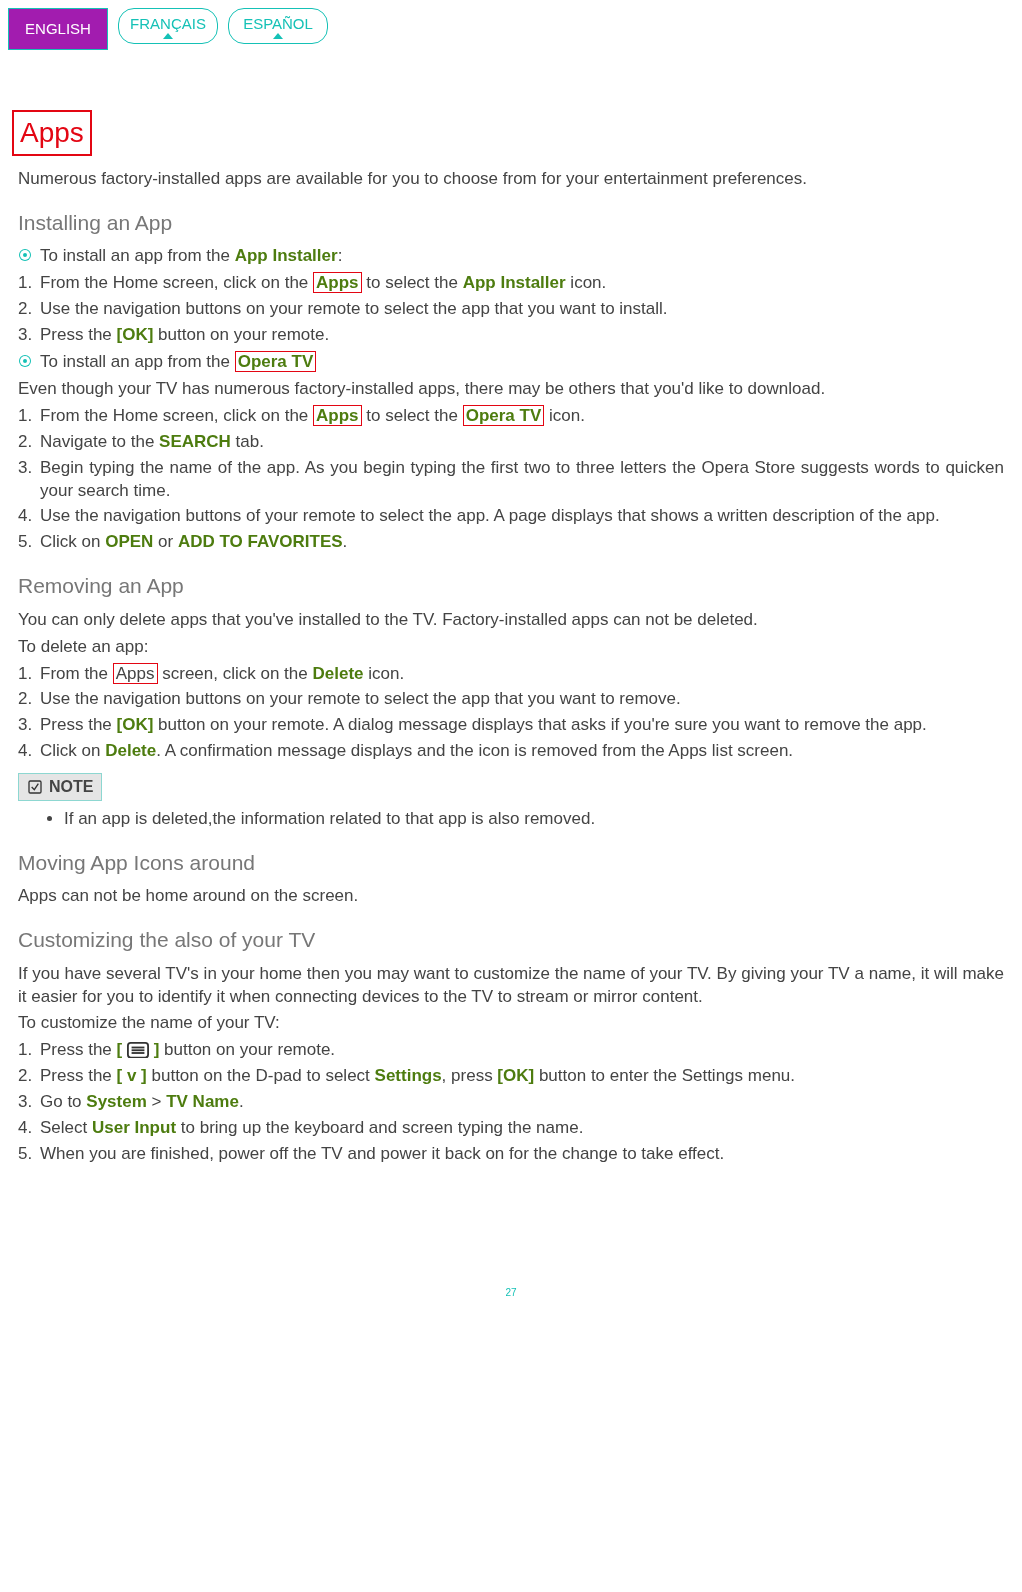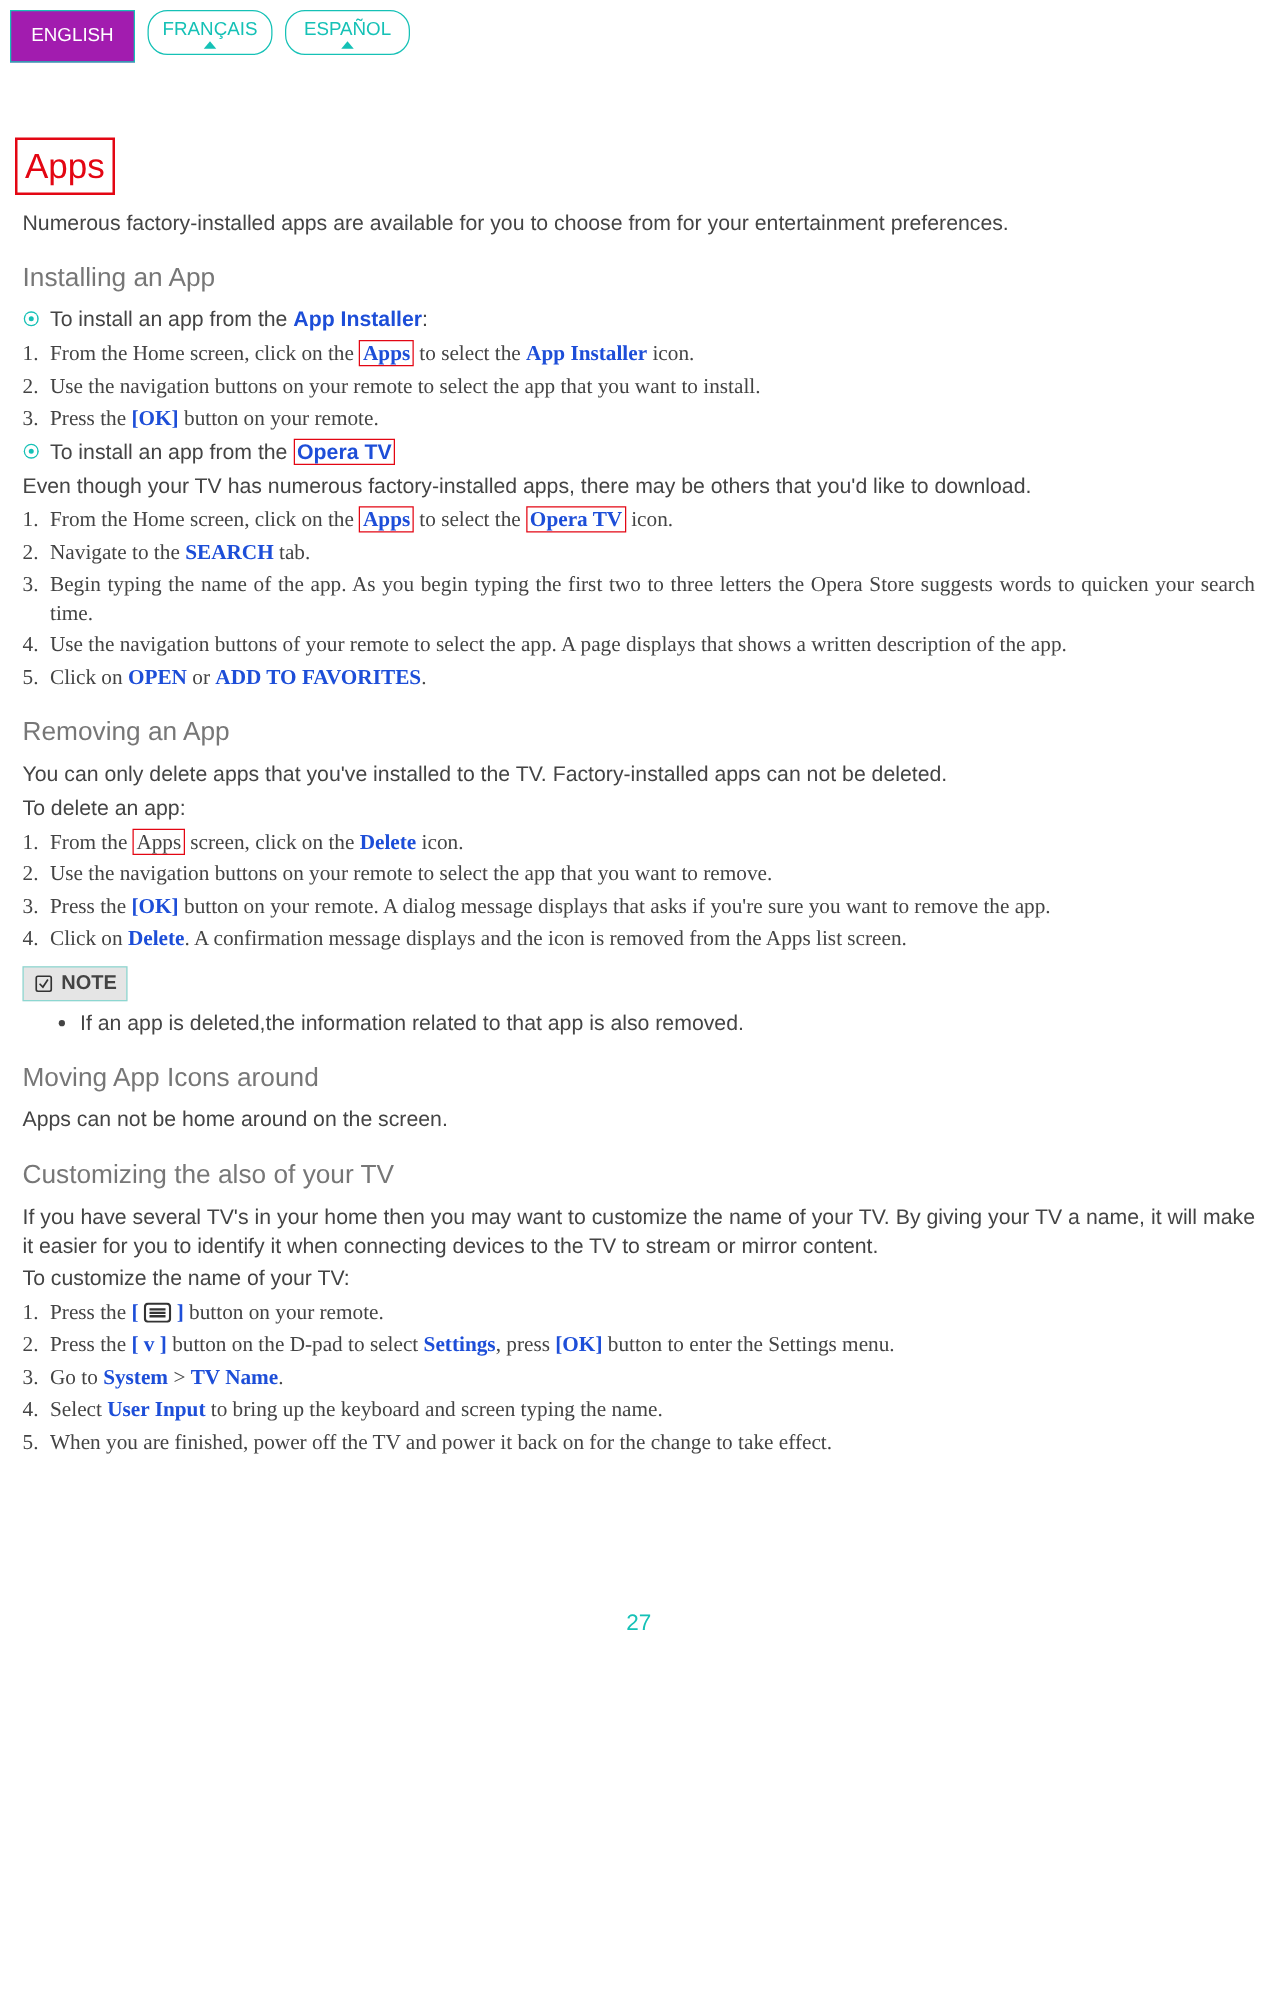--- a/index.html
+++ b/index.html
@@ -68,21 +68,21 @@
     color: #777;
     font-size: 21px;
     font-weight: 400;
     margin-top: 18px;
     margin-bottom: 8px;
   }
 
   .text-block { margin: 4px 0; text-align: justify; }
 
   ol.steps { list-style: none; counter-reset: step; margin: 4px 0 4px 0; padding-left: 22px; }
-  ol.steps > li { counter-increment: step; position: relative; margin: 3px 0; text-align: justify; font-family: Liberation Serif, serif; }
+  ol.steps > li { counter-increment: step; position: relative; margin: 3px 0; text-align: justify; }
   ol.steps > li::before {
     content: counter(step) ".";
     position: absolute;
     left: -22px;
     color: #444;
   }
 
   .bullet-line {
     position: relative;
     padding-left: 22px;
@@ -91,21 +91,21 @@
   .bullet-line::before {
     content: "";
     position: absolute;
     left: 2px; top: 5px;
     width: 10px; height: 10px;
     border-radius: 50%;
     background: #15c1b6;
     box-shadow: inset 0 0 0 3px #fff, 0 0 0 1px #15c1b6;
   }
 
-  strong { font-weight: 700; color: #1d4ed8; }
+  strong { font-weight: 700; color: #4d7c0f; }
   .hi-red { border: 1px solid #e30613; padding: 0 2px; }
 
   .note-box {
     display: inline-flex;
     align-items: center;
     gap: 6px;
     background: #e5e5e5;
     border: 1px solid #8dd7d1;
     padding: 2px 8px;
     margin-top: 6px;
@@ -117,21 +117,21 @@
   ul.note-list { list-style: disc; margin: 6px 0 6px 46px; }
   ul.note-list li { margin: 2px 0; }
 
   .remote-icon {
     display: inline-block; width: 22px; height: 16px;
     vertical-align: -3px;
   }
 
   .page-num {
     color: #15c1b6;
-    font-size: 18px;
+    font-size: 10px;
     text-align: center;
     margin-top: 120px;
   }
 </style>
 </head>
 <body>
 
 
 
 

